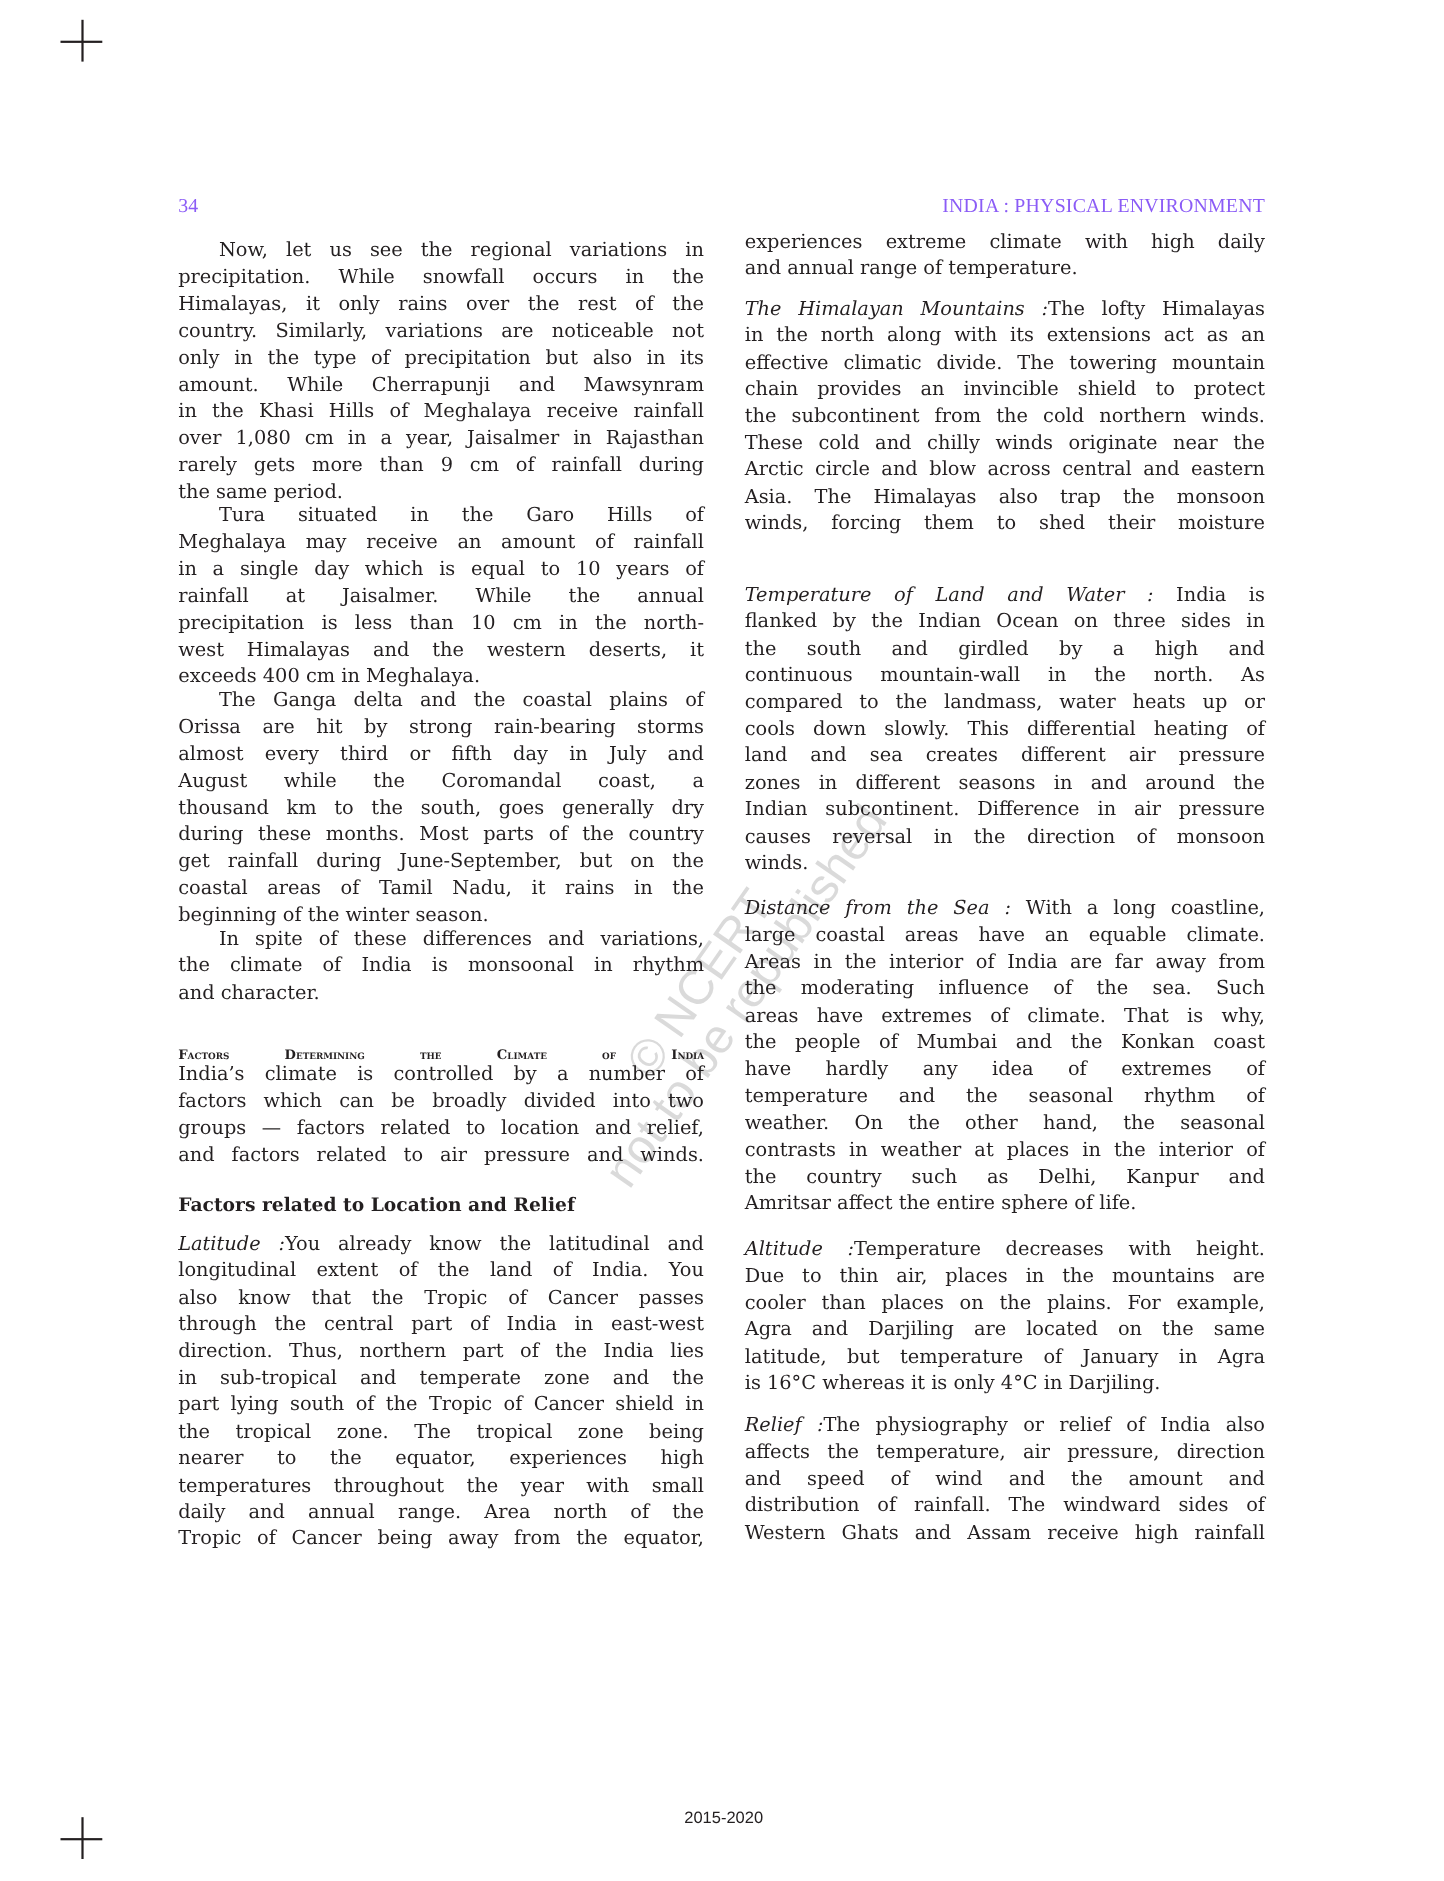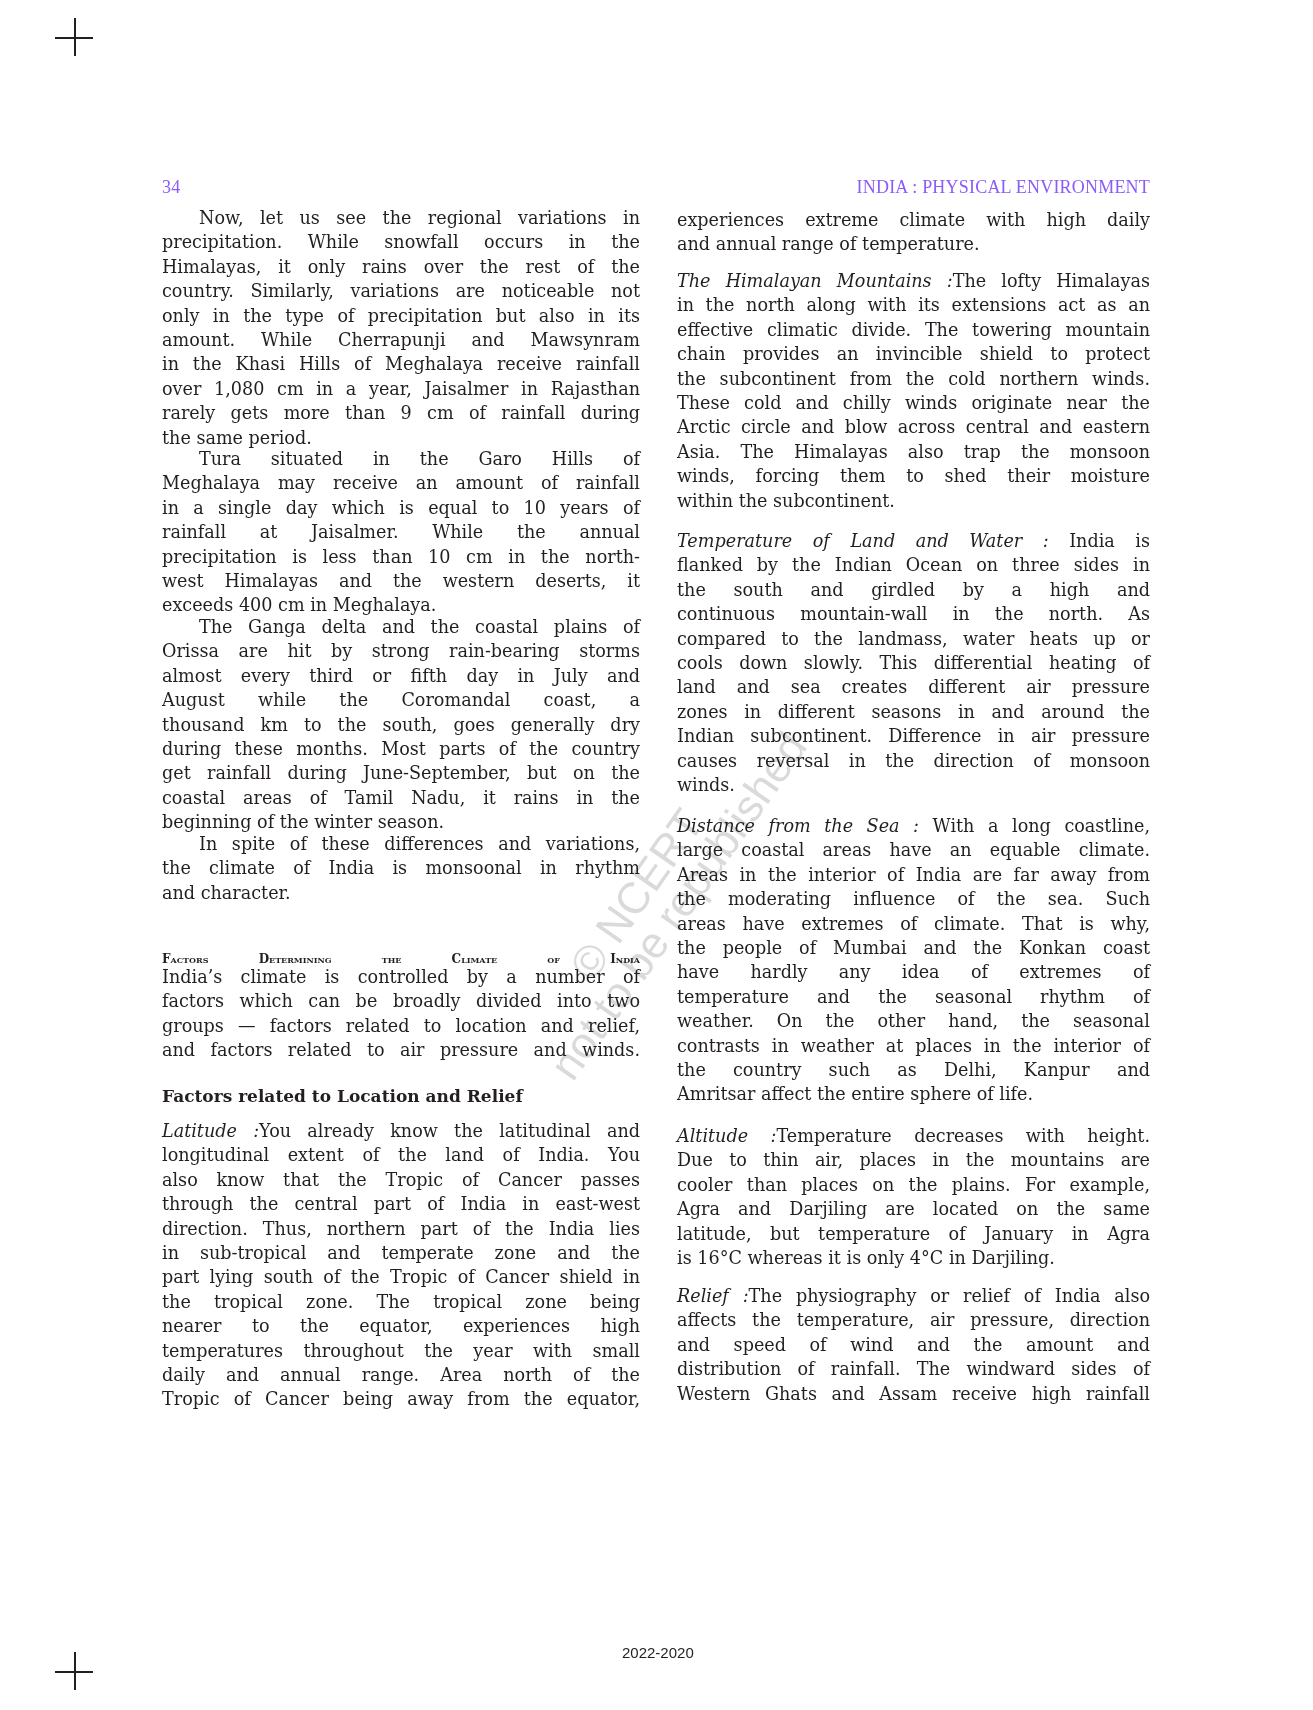--- a/index.html
+++ b/index.html
@@ -3,21 +3,21 @@
 <meta charset="utf-8">
 <style>
   html, body { margin: 0; padding: 0; background: #ffffff; }
   body { width: 1313px; height: 1710px; position: relative; overflow: hidden; font-family: "DejaVu Serif", "Liberation Serif", serif; color: #231f20; }
   .crop { position: absolute; background: #231f20; }
   .running { position: absolute; font-family: "Liberation Serif", serif; font-size: 18px; color: #8b5cf6; letter-spacing: 0.2px; }
   .col { position: absolute; }
   .block { position: absolute; left: 0; width: 100%; }
   .line { height: 24.4px; line-height: 24.4px; font-size: 17.6px; white-space: nowrap; text-align: justify; text-align-last: justify; overflow: visible; }
   .line.last { text-align-last: left; }
-  .line.indent { padding-left: 37px; }
+  .line.indent { padding-left: 37px; margin-top: 10px; }
   .it { font-style: italic; }
   .heading { position: absolute; left: 0; width: 100%; font-weight: bold; font-size: 12px; white-space: nowrap; text-align: justify; text-align-last: justify; line-height: 26px; margin-top: 20px; }
   .heading .sc { font-variant: small-caps; }
   .subheading { position: absolute; left: 0; font-weight: bold; font-size: 17px; white-space: nowrap; line-height: 26px; }
   .footer { position: absolute; font-family: "Liberation Sans", sans-serif; font-size: 15px; color: #231f20; }
   .watermark { position: absolute; color: rgba(150,150,150,0.35); font-family: "Liberation Sans", sans-serif; font-size: 44px; white-space: nowrap; transform-origin: left top; pointer-events: none; }
 </style>
 </head>
 <body>
 
@@ -119,21 +119,20 @@
   <div class="block" style="top:269px;">
     <div class="line"><span class="it">The Himalayan Mountains :</span><span>The lofty Himalayas</span></div>
     <div class="line">in the north along with its extensions act as an</div>
     <div class="line">effective climatic divide. The towering mountain</div>
     <div class="line">chain provides an invincible shield to protect</div>
     <div class="line">the subcontinent from the cold northern winds.</div>
     <div class="line">These cold and chilly winds originate near the</div>
     <div class="line">Arctic circle and blow across central and eastern</div>
     <div class="line">Asia. The Himalayas also trap the monsoon</div>
     <div class="line">winds, forcing them to shed their moisture</div>
-    <div class="line last">within the subcontinent.</div>
   </div>
 
   <div class="block" style="top:529px;">
     <div class="line"><span class="it">Temperature of Land and Water :</span> <span>India is</span></div>
     <div class="line">flanked by the Indian Ocean on three sides in</div>
     <div class="line">the south and girdled by a high and</div>
     <div class="line">continuous mountain-wall in the north. As</div>
     <div class="line">compared to the landmass, water heats up or</div>
     <div class="line">cools down slowly. This differential heating of</div>
     <div class="line">land and sea creates different air pressure</div>
@@ -169,13 +168,13 @@
 
   <div class="block" style="top:1284px;">
     <div class="line"><span class="it">Relief :</span><span>The physiography or relief of India also</span></div>
     <div class="line">affects the temperature, air pressure, direction</div>
     <div class="line">and speed of wind and the amount and</div>
     <div class="line">distribution of rainfall. The windward sides of</div>
     <div class="line">Western Ghats and Assam receive high rainfall</div>
   </div>
 </div>
 
-<div class="footer" style="left:622px; top:1644px;">2022-2020</div>
+<div class="footer" style="left:622px; top:1644px;">2015-2020</div>
 
 </body></html>

